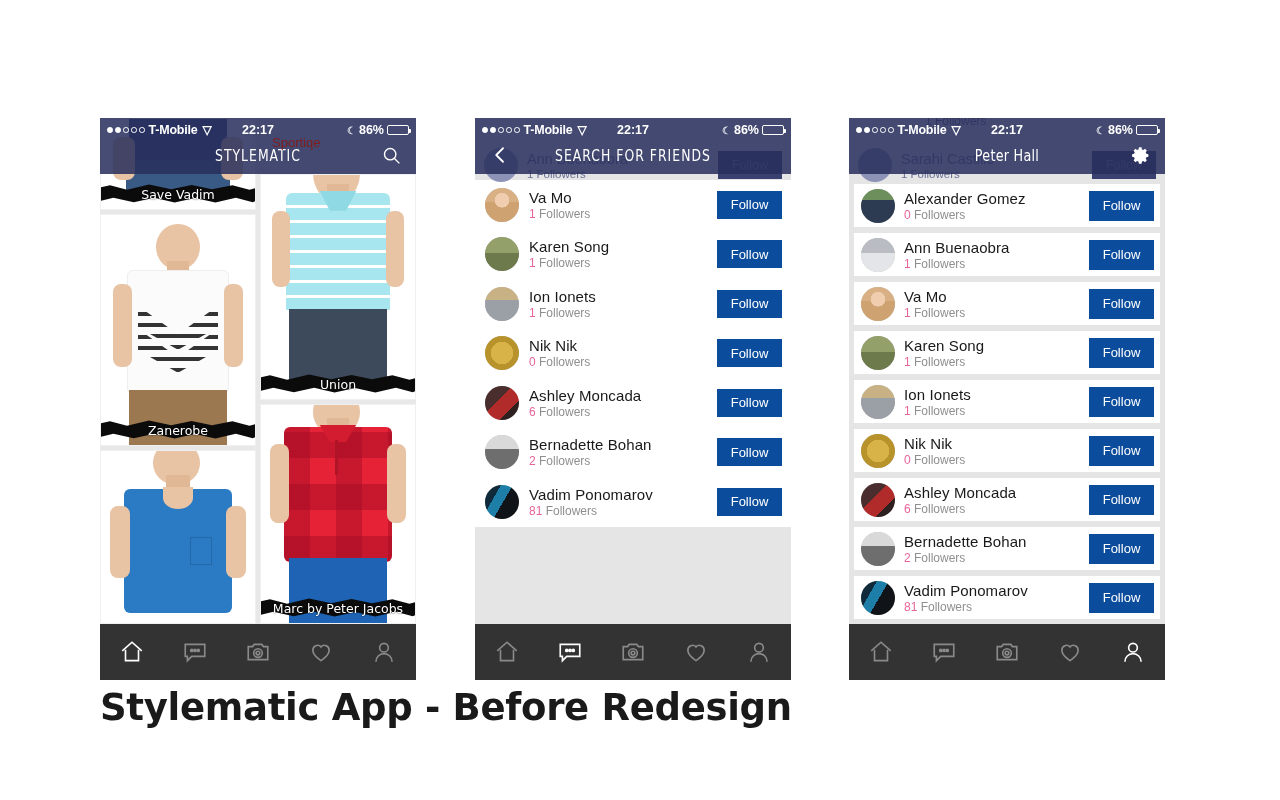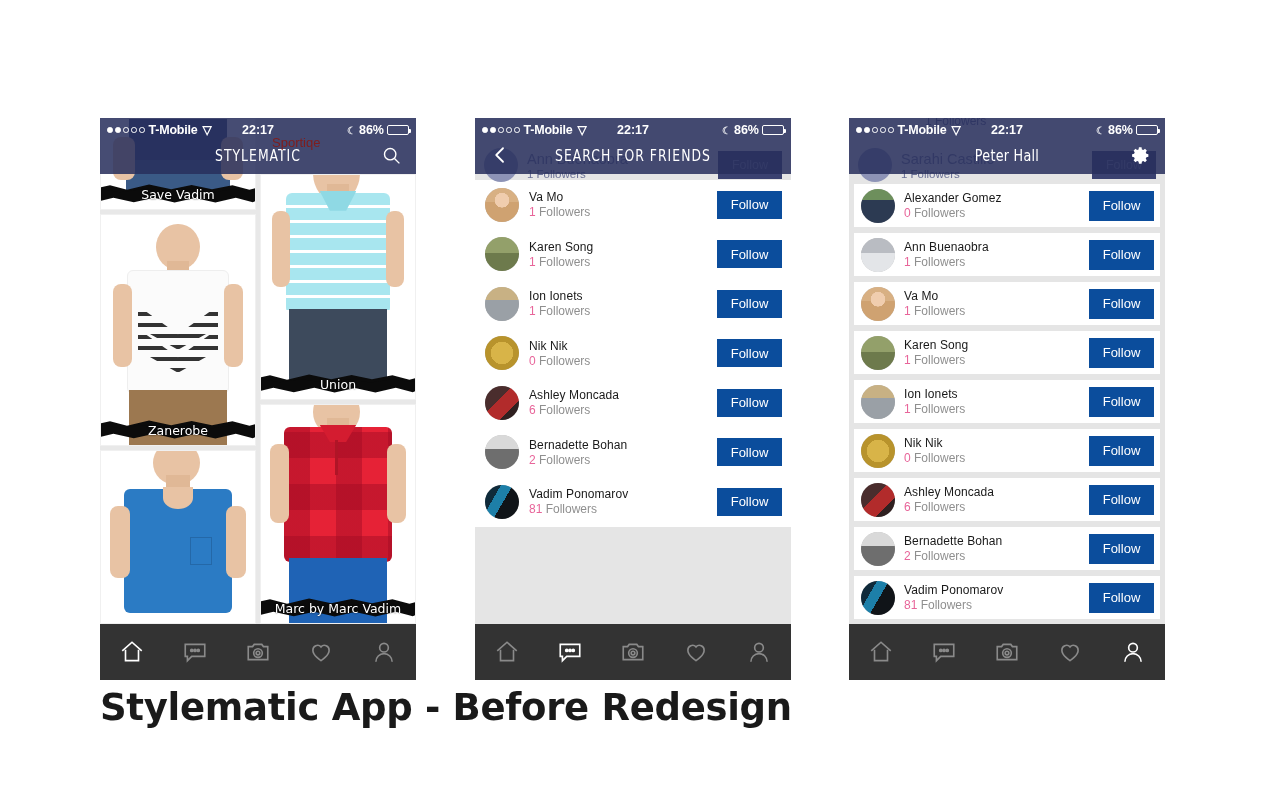--- a/index.html
+++ b/index.html
@@ -178,21 +178,21 @@
     cursor: pointer;
   }
 
   .avatar {
     width: 34px; height: 34px; border-radius: 50%;
     overflow: hidden; flex: 0 0 34px; position: relative;
     background: #bdbdbd;
   }
   .av-inner { position: absolute; inset: 0; }
   .meta { display: flex; flex-direction: column; gap: 1px; min-width: 0; }
-  .uname { font-size: 12px; color: #191919; white-space: nowrap; letter-spacing: .1px; }
+  .uname { font-size: 15px; color: #191919; white-space: nowrap; letter-spacing: .1px; }
   .usub { font-size: 12px; color: #8f8f8f; white-space: nowrap; }
   .ucount { color: #e8659a; }
   .follow-btn {
     margin-left: auto;
     background: #0b4d9c; color: #fff;
     font-size: 13px;
     width: 65px; height: 28px;
     display: flex; align-items: center; justify-content: center;
     cursor: pointer; flex: 0 0 65px;
   }
@@ -295,21 +295,21 @@
                   #e62236;"></div>
             <div style="position:absolute;left:38%;top:9%;width:24%;height:8%;background:#d41c30;clip-path:polygon(0 0,100% 0,72% 100%,28% 100%);"></div>
             <div style="position:absolute;left:48%;top:16%;width:3px;height:16%;background:#b01527;"></div>
             <div class="arm" style="left:6%;top:18%;width:12%;height:36%;"></div>
             <div class="arm" style="right:6%;top:18%;width:12%;height:36%;"></div>
             <div class="pants" style="left:18%;top:70%;width:64%;height:30%;background:#1f63b5;"></div>
           </div>
           <div class="brand-banner">
             <div class="scribble"></div>
             <div class="scribble2"></div>
-            <span class="brand-label">Marc by Marc Vadim</span>
+            <span class="brand-label">Marc by Peter Jacobs</span>
           </div>
         </div>
       </div>
     </div>
 
     <div class="navbar navbar-trans">
       <div class="nav-inner">
         <div class="nav-title">STYLEMATIC</div>
         <div class="nav-btn nav-right">
           <svg width="21" height="21" viewBox="0 0 24 24" fill="none" stroke="#ffffff" stroke-width="1.6">

